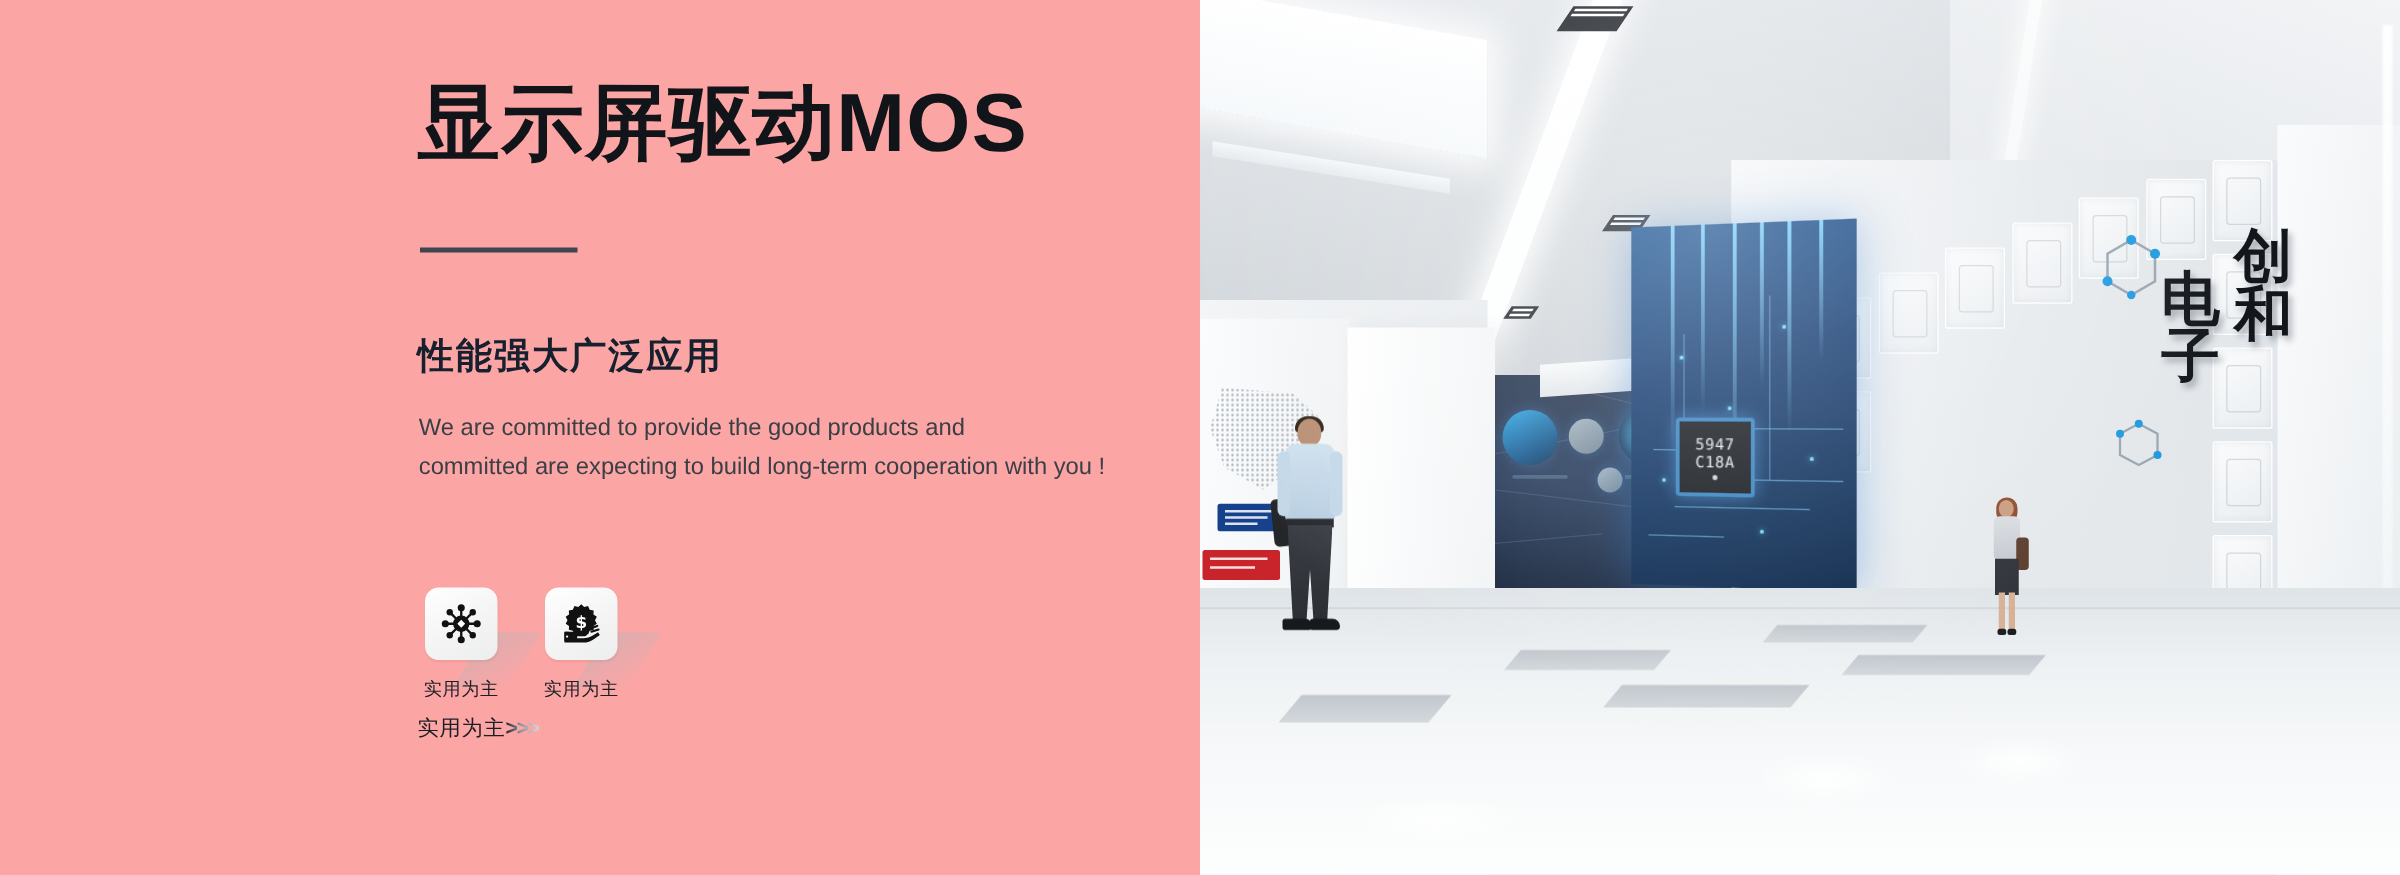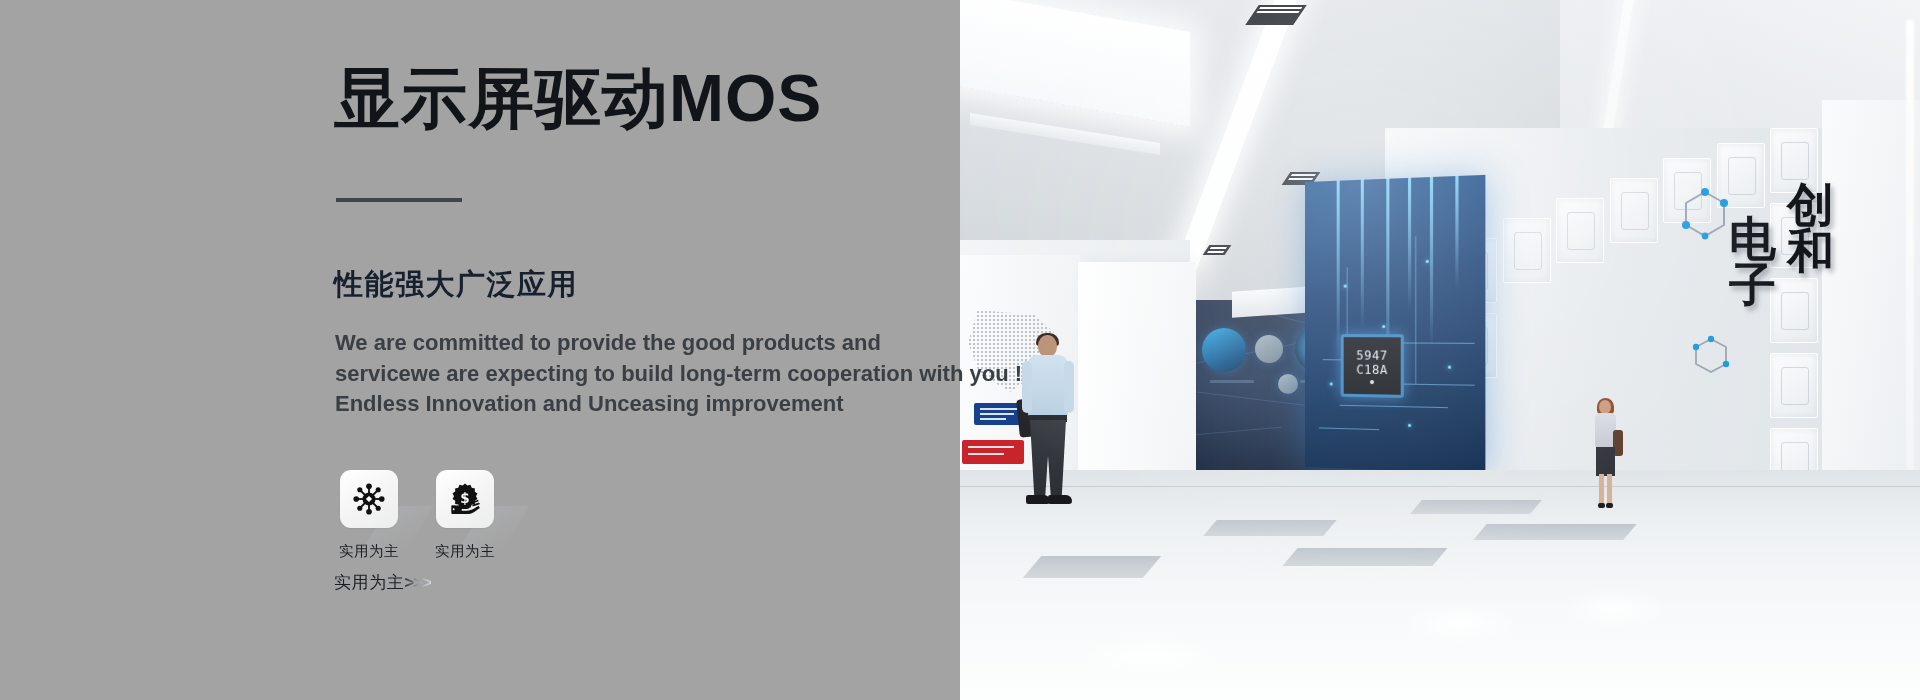--- a/index.html
+++ b/index.html
@@ -2,40 +2,40 @@
 <html><head>
 <meta charset="utf-8">
 <style>
   * { margin:0; padding:0; box-sizing:border-box; }
   html,body { width:1920px; height:700px; overflow:hidden; background:#ffffff; }
   body { font-family:"Liberation Sans","DejaVu Sans",sans-serif; }
 
   .stage { position:relative; width:1920px; height:700px; background:#fff; }
 
   
-  .left-panel { position:absolute; left:0; top:0; width:960px; height:700px; background:#a3a3a3; z-index:5; }
+  .left-panel { position:absolute; left:0; top:0; width:960px; height:700px; background:#fca5a5; z-index:5; }
   .content { position:absolute; left:334px; top:0; width:580px; }
 
   .main-title {
     position:absolute; top:62px; left:0;
     font-size:66px; font-weight:700; color:#111418;
     letter-spacing:1px; line-height:1.1; white-space:nowrap;
   }
   .title-rule {
     position:absolute; top:198px; left:2px;
     width:126px; height:4px; background:#3d4550;
   }
   .sub-title {
     position:absolute; top:265px; left:0;
     font-size:29px; font-weight:700; color:#16202e;
     letter-spacing:1.5px; white-space:nowrap;
   }
   .body-copy {
     position:absolute; top:328px; left:1px;
-    font-size:22px; line-height:30.5px; color:#3a3f45; font-weight:700;
+    font-size:19px; line-height:30.5px; color:#3a3f45; font-weight:400;
   }
   .body-copy .ln { display:block; white-space:nowrap; }
 
   
   .features { position:absolute; top:470px; left:0; display:flex; gap:26px; }
   .feature { width:70px; display:flex; flex-direction:column; align-items:center; }
   .feat-tile {
     position:relative; width:58px; height:58px; border-radius:11px;
     background:linear-gradient(150deg,#ffffff 0%,#f4f4f5 55%,#eceded 100%);
     display:flex; align-items:center; justify-content:center;
@@ -285,22 +285,21 @@
     <div class="content">
 
       <h1 class="main-title">显示屏驱动MOS</h1>
 
       <div class="title-rule"></div>
 
       <h2 class="sub-title">性能强大广泛应用</h2>
 
       <div class="body-copy">
         <span class="ln">We are committed to provide the good products and</span>
-        <span class="ln">servicewe are expecting to build long-term cooperation with you !</span>
-        <span class="ln">Endless Innovation and Unceasing improvement</span>
+        <span class="ln">committed are expecting to build long-term cooperation with you !</span>
       </div>
 
       <div class="features">
 
 
         <div class="feature">
           <div class="feat-tile">
             <span>
               <svg viewBox="0 0 48 48" aria-hidden="true">
                 <g stroke="#111" stroke-width="2.6">

